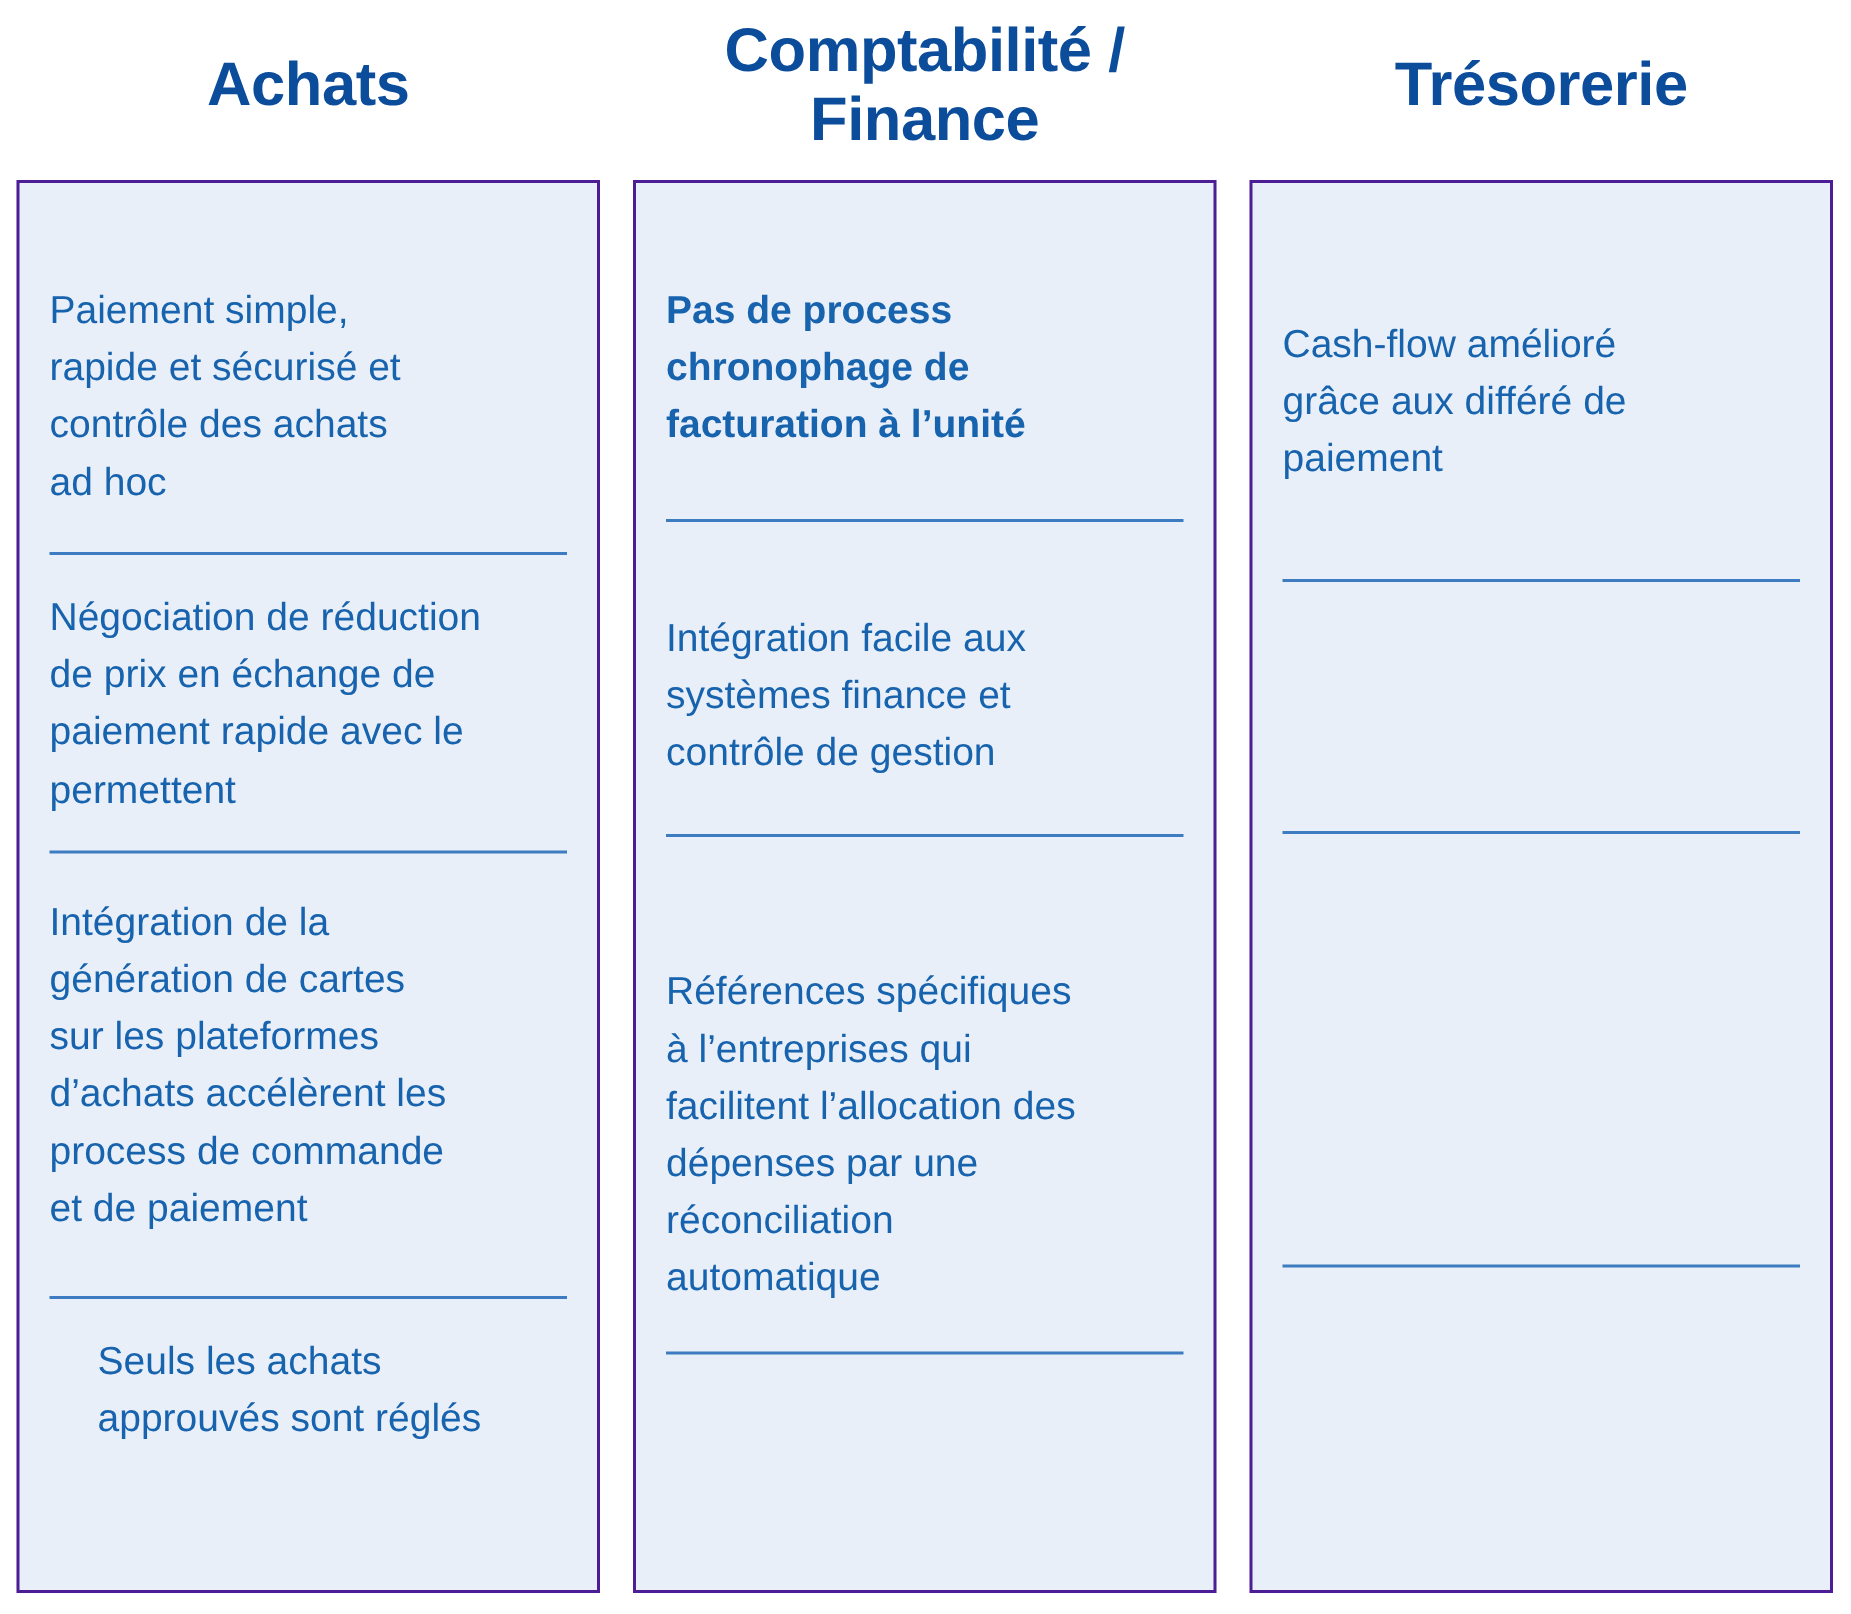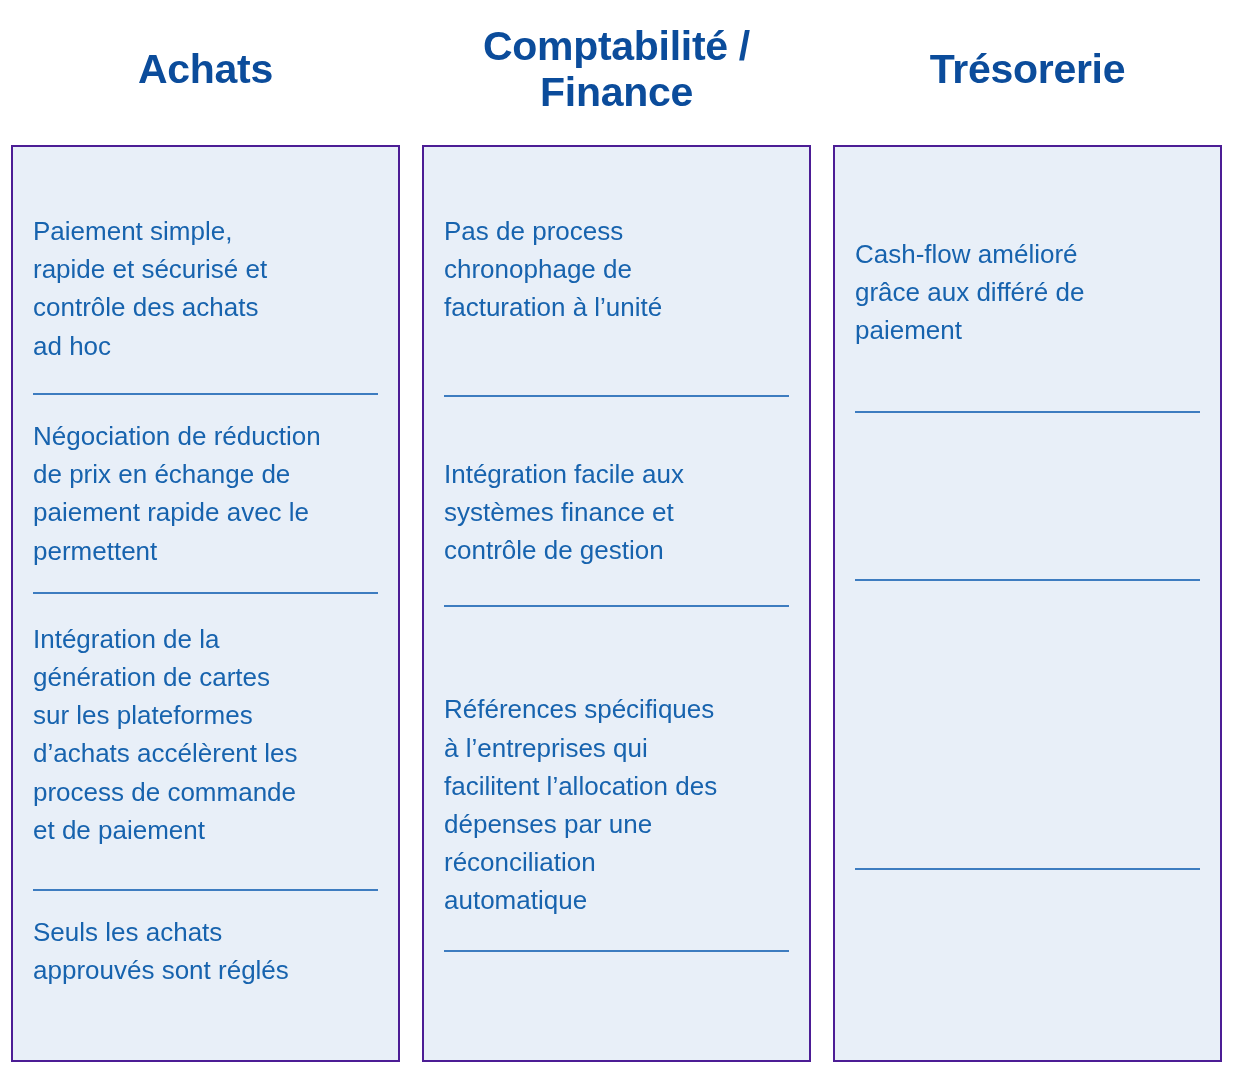--- a/index.html
+++ b/index.html
@@ -32,21 +32,21 @@
   }
 
   .column {
     flex: 1 1 0;
     display: flex;
     flex-direction: column;
     min-width: 0;
   }
 
   .column-heading {
-    height: 145px;
+    height: 120px;
     display: flex;
     align-items: center;
     justify-content: center;
     text-align: center;
     box-sizing: border-box;
     padding: 0 6px 6px 6px;
   }
 
   .column-heading .heading-text {
     color: #0b4c9b;
@@ -88,24 +88,24 @@
     height: 0;
     flex: 0 0 auto;
   }
 
   
 
   
   .col-achats .item-0 { padding-top: 65px;  padding-bottom: 28px; }
   .col-achats .item-1 { padding-top: 22px;  padding-bottom: 22px; }
   .col-achats .item-2 { padding-top: 26px;  padding-bottom: 40px; }
-  .col-achats .item-3 { padding-top: 22px;  padding-bottom: 26px; }
+  .col-achats .item-3 { padding-top: 22px;  padding-bottom: 26px; margin-left: 32px; }
 
   
-  .col-finance .item-0 { padding-top: 65px;  padding-bottom: 68px; }
+  .col-finance .item-0 { padding-top: 65px;  padding-bottom: 44px; font-weight: bold; }
   .col-finance .item-1 { padding-top: 42px;  padding-bottom: 36px; margin-top: 16px; }
   .col-finance .item-2 { padding-top: 48px;  padding-bottom: 30px; margin-top: 35px; }
   .col-finance .item-3 { padding-top: 22px;  padding-bottom: 26px; }
 
   
   .col-tresorerie .item-0 { padding-top: 88px;  padding-bottom: 61px; }
   .col-tresorerie .item-1 { height: 166px; }
   .col-tresorerie .item-2 { height: 287px; }
   .col-tresorerie .item-3 { flex: 1 1 auto; }
 </style>

